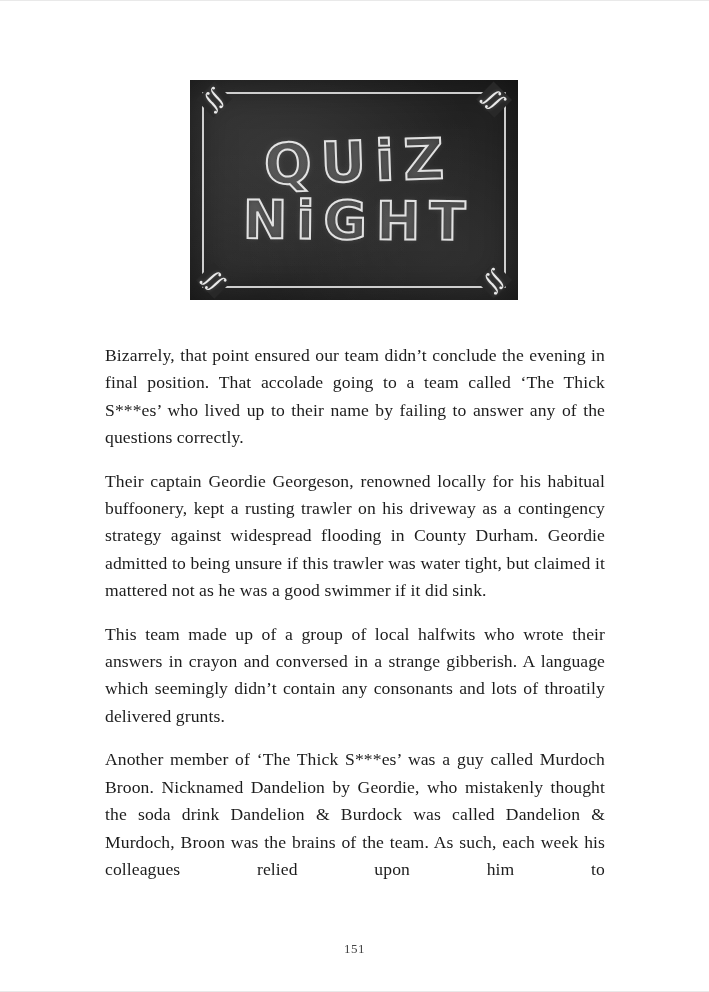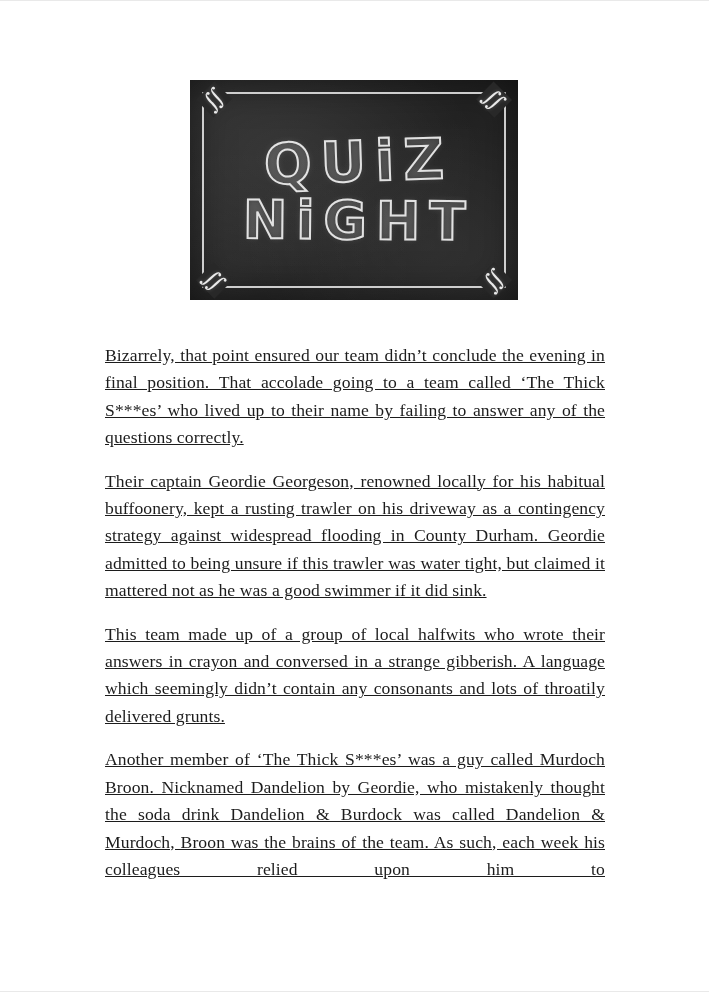--- a/index.html
+++ b/index.html
@@ -84,21 +84,20 @@
     top: 341px;
     width: 500px;
     color: #1c1c1c;
     font-size: 17.6px;
     line-height: 27.4px;
     text-align: justify;
     letter-spacing: 0.1px;
   }
   .body-text p {
     margin: 0 0 16px 0;
-    text-decoration: underline;
   }
   .body-text p.continues {
     text-align-last: justify;
   }
 
   
   .page-number {
     position: absolute;
     left: 0;
     right: 0;
@@ -124,14 +123,15 @@
     <div class="chalk-line line2">NiGHT</div>
   </figure>
 
   <main class="body-text">
     <p>Bizarrely, that point ensured our team didn’t conclude the evening in final position. That accolade going to a team called ‘The Thick S***es’ who lived up to their name by failing to answer any of the questions correctly.</p>
     <p>Their captain Geordie Georgeson, renowned locally for his habitual buffoonery, kept a rusting trawler on his driveway as a contingency strategy against widespread flooding in County Durham. Geordie admitted to being unsure if this trawler was water tight, but claimed it mattered not as he was a good swimmer if it did sink.</p>
     <p>This team made up of a group of local halfwits who wrote their answers in crayon and conversed in a strange gibberish. A language which seemingly didn’t contain any consonants and lots of throatily delivered grunts.</p>
     <p class="continues">Another member of ‘The Thick S***es’ was a guy called Murdoch Broon. Nicknamed Dandelion by Geordie, who mistakenly thought the soda drink Dandelion &amp; Burdock was called Dandelion &amp; Murdoch, Broon was the brains of the team. As such, each week his colleagues relied upon him to</p>
   </main>
 
+  <footer class="page-number">151</footer>
 
 </div>
 
 </body></html>

